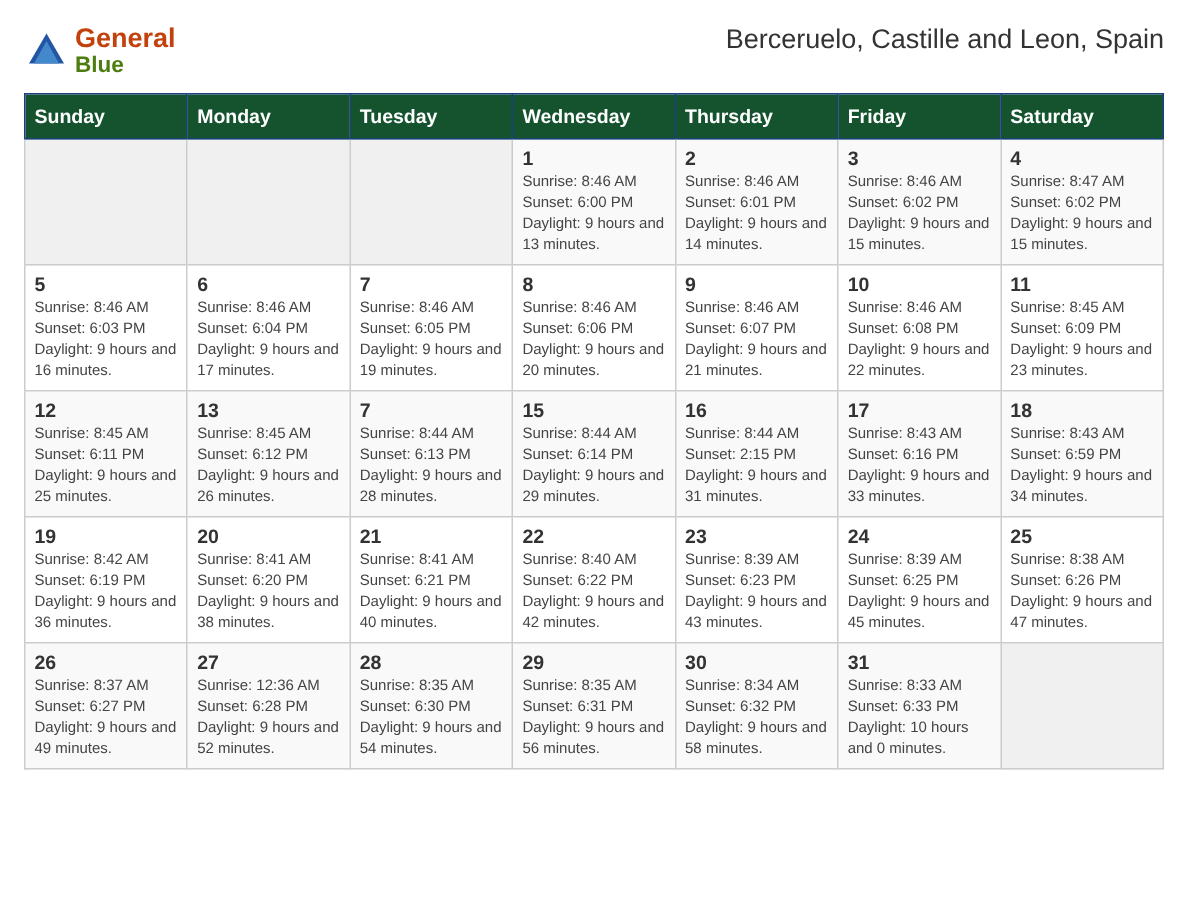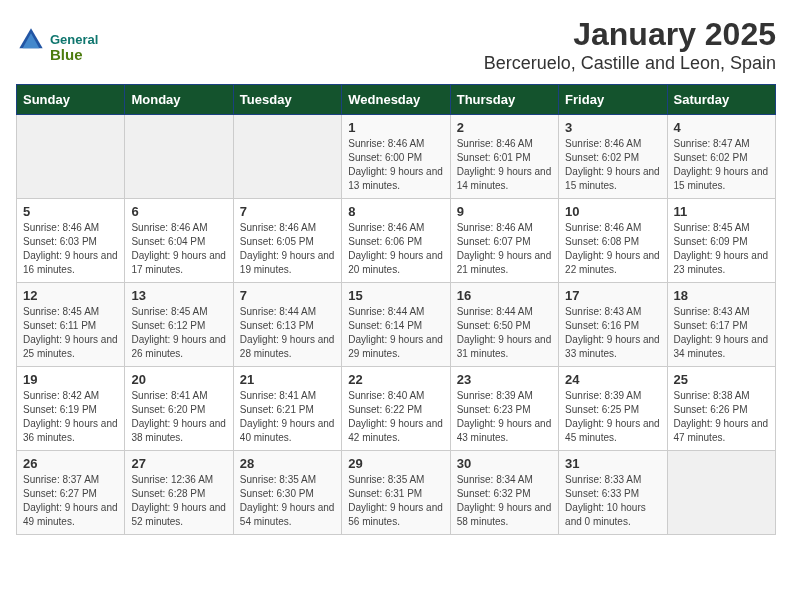--- a/index.html
+++ b/index.html
@@ -91,26 +91,25 @@
 </head>
 <body>
 
 <div class="header-area">
   <div class="logo">
     <svg class="logo-icon" viewBox="0 0 36 36">
       <polygon points="18,4 32,28 4,28" fill="#2255a4"></polygon>
       <polygon points="18,10 28,28 8,28" fill="#4488cc"></polygon>
     </svg>
     <div class="logo-text">
-      <span style="font-size:13px;font-weight:bold;color:#0f766e;margin-top:17px;">General</span>
+      <span style="font-size:18px;font-weight:bold;color:#c2410c;">General</span>
       <span style="font-size:15px;font-weight:bold;color:#4d7c0f;">Blue</span>
     </div>
   </div>
   <div class="title-area">
-    <div class="cal-title">January 2025</div>
     <div class="cal-subtitle">Berceruelo, Castille and Leon, Spain</div>
   </div>
 </div>
 
 <table>
   <thead>
     <tr>
     <th>Sunday</th>
         <th>Monday</th>
         <th>Tuesday</th>
@@ -230,35 +229,35 @@
         <td>
           <span class="day-num">15</span>
           <div class="day-detail">Sunrise: 8:44 AM
 Sunset: 6:14 PM
 Daylight: 9 hours
 and 29 minutes.</div>
         </td>
         <td>
           <span class="day-num">16</span>
           <div class="day-detail">Sunrise: 8:44 AM
-Sunset: 6:50 PM
+Sunset: 2:15 PM
 Daylight: 9 hours
 and 31 minutes.</div>
         </td>
         <td>
           <span class="day-num">17</span>
           <div class="day-detail">Sunrise: 8:43 AM
 Sunset: 6:16 PM
 Daylight: 9 hours
 and 33 minutes.</div>
         </td>
         <td>
           <span class="day-num">18</span>
           <div class="day-detail">Sunrise: 8:43 AM
-Sunset: 6:17 PM
+Sunset: 6:59 PM
 Daylight: 9 hours
 and 34 minutes.</div>
         </td>
       </tr>
       <tr>
         <td>
           <span class="day-num">19</span>
           <div class="day-detail">Sunrise: 8:42 AM
 Sunset: 6:19 PM
 Daylight: 9 hours

